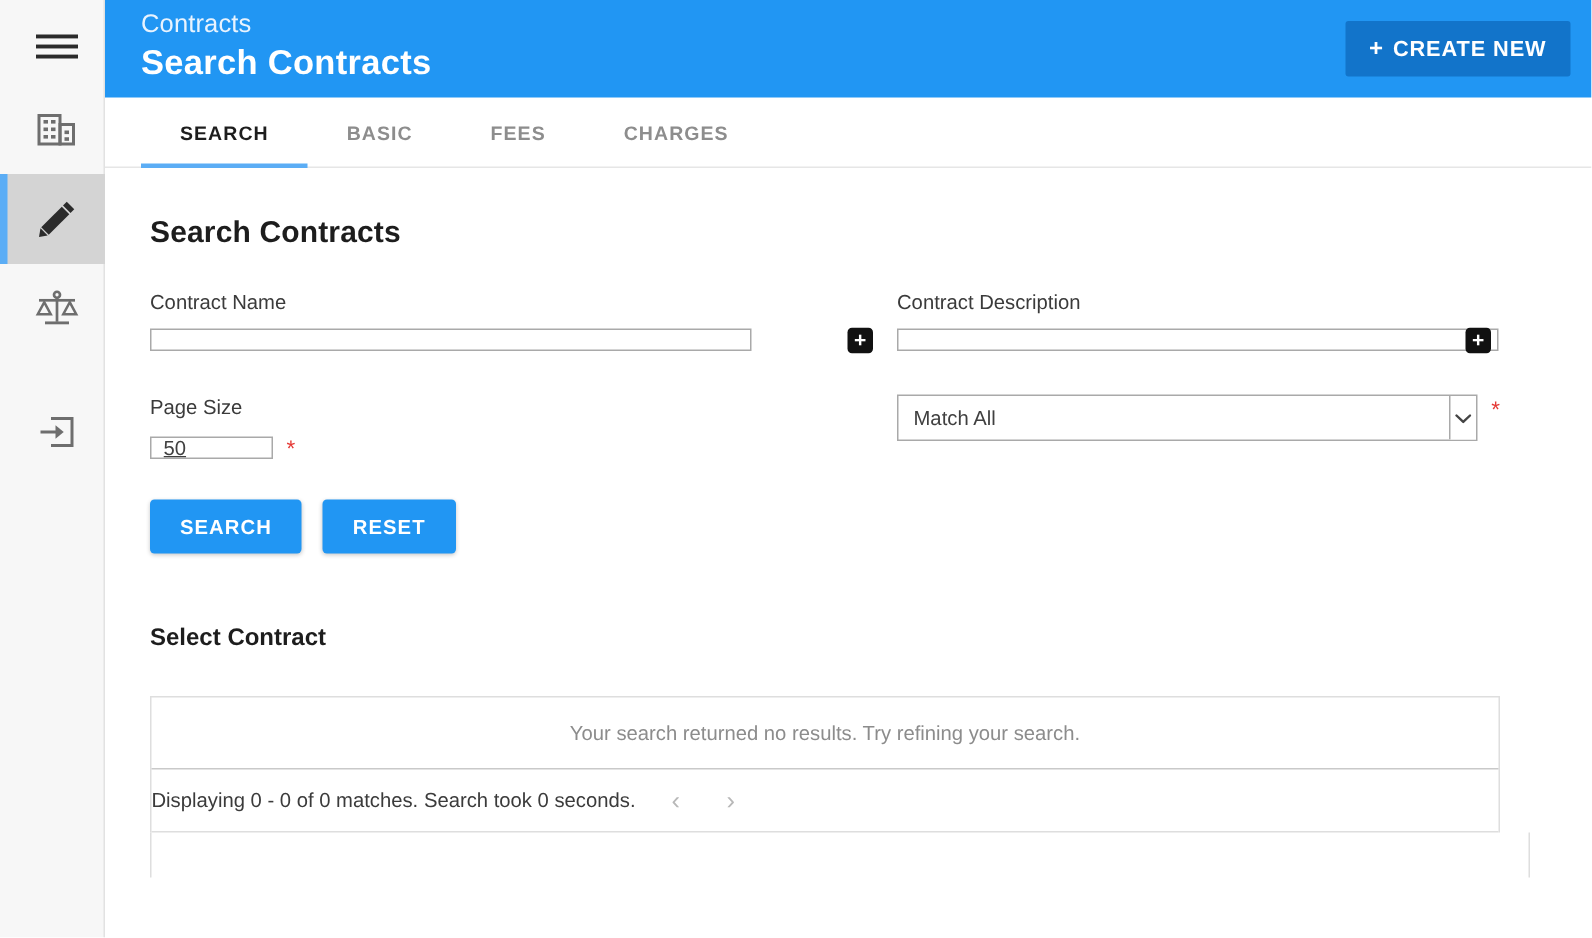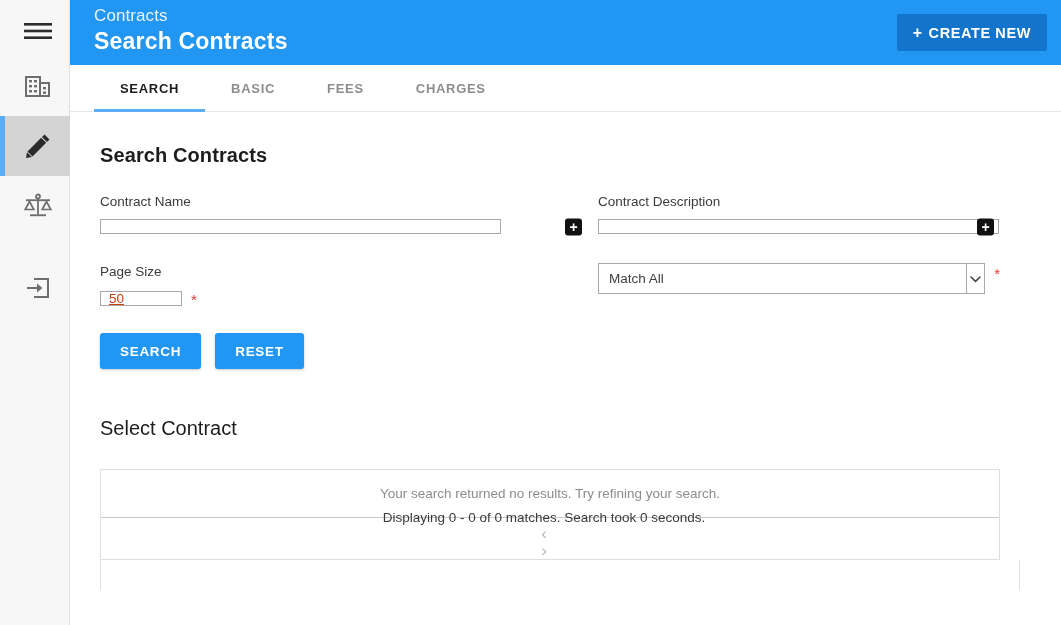--- a/index.html
+++ b/index.html
@@ -136,21 +136,21 @@
     color: #3b3b3b;
     margin-bottom: 8px;
     line-height: 18px;
   }
   .input-wrap { position: relative; display: flex; align-items: center; }
   .text-input {
     height: 15px;
     border: 1px solid #a9a9a9;
     background: #ffffff;
     font-size: 13.5px;
-    color: #c2410c;
+    color: #404040;
     padding: 0 32px 0 8px;
     font-family: "Liberation Sans", sans-serif;
     outline: none;
     border-radius: 0;
     text-decoration: underline;
   }
   .text-input.wide { width: 401px; }
   .text-input.small { width: 82px; padding-right: 8px; }
   .plus-chip {
     position: absolute;
@@ -206,49 +206,48 @@
     font-size: 13.5px;
     font-weight: bold;
     letter-spacing: .7px;
     border-radius: 3px;
     cursor: pointer;
     box-shadow: 0 1px 3px rgba(0,0,0,.22);
     font-family: "Liberation Sans", sans-serif;
   }
 
   .select-contract-title {
-    font-size: 20px;
-    font-weight: normal;
+    font-size: 16px;
+    font-weight: bold;
     color: #1d1d1d;
     margin: 48px 0 0 30px;
   }
 
   .results {
     margin: 29px 0 0 30px;
     width: 900px;
     border: 1px solid #dedede;
     border-bottom: none;
     background: #ffffff;
   }
   .results-empty {
     height: 48px;
     display: flex; align-items: center; justify-content: center;
     font-size: 13.5px;
     color: #8c8c8c;
     border-bottom: 1px solid #c9c9c9;
   }
   .results-footer {
     height: 42px;
-    display: flex; align-items: center; justify-content: flex-end;
+    display: flex; align-items: center; 
     padding-right: 12px;
     font-size: 13.5px;
     color: #3b3b3b;
-    gap: 0px;
+    gap: 17px;
     border-bottom: 1px solid #dedede;
-    flex-direction: column;
   }
   .pager-arrow {
     color: #b8b8b8;
     font-size: 17px;
     padding: 0 7px;
     cursor: pointer;
     line-height: 1;
   }
   .results-tail { height: 30px; border-left: 1px solid #dedede; border-right: 1px solid #dedede; width:920px; margin-left:30px; }
 </style>

